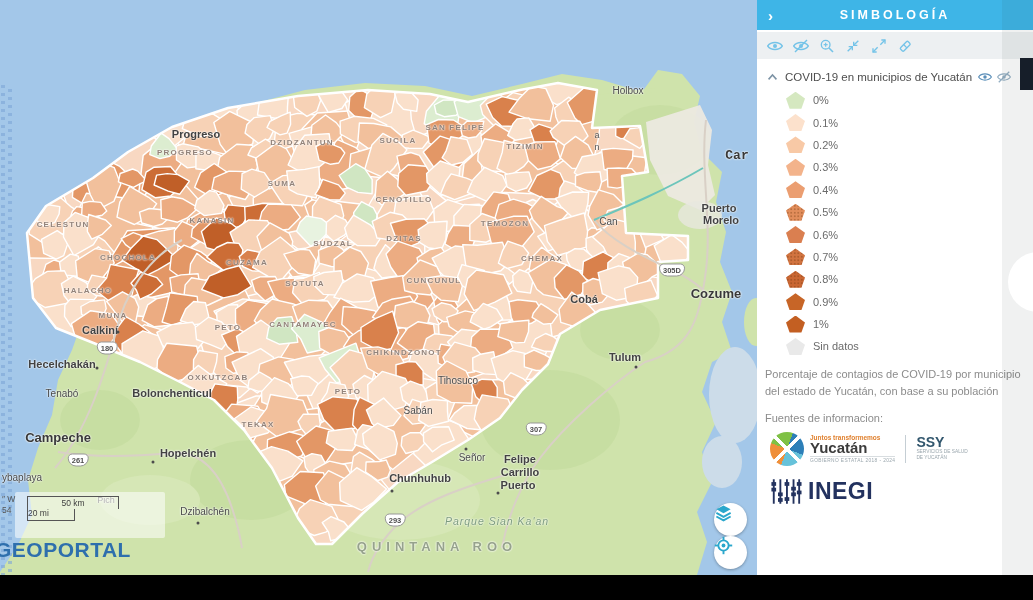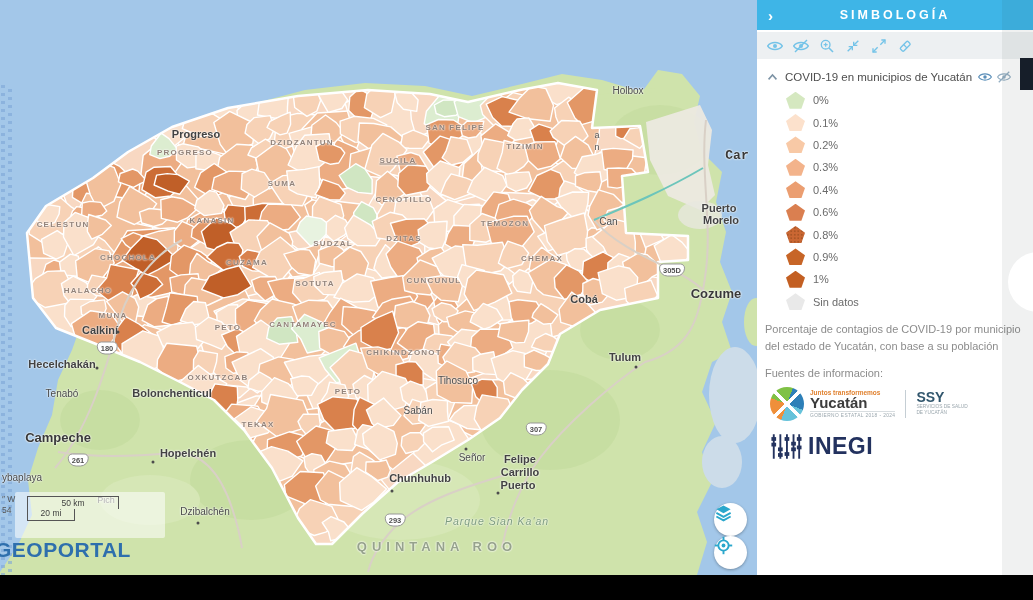--- a/index.html
+++ b/index.html
@@ -23,21 +23,21 @@
           padding:1px 3px;font-size:7.5px;font-weight:700;color:#4f4f4f;}
   .dot{width:3px;height:3px;border-radius:50%;background:#4c4c4c;}
   .hatch{position:absolute;left:0;top:85px;width:15px;height:490px;opacity:.6;z-index:2;
      background-image:repeating-linear-gradient(180deg,#7ea6d8 0 3px,transparent 3px 8px),
                       repeating-linear-gradient(180deg,#7ea6d8 0 3px,transparent 3px 8px);
      background-size:4px 100%,4px 100%;background-position:1px 0,8px 4px;background-repeat:no-repeat;}
   .scalebox{position:absolute;left:15px;top:492px;width:150px;height:46px;z-index:4;
      background:rgba(255,255,255,.55);border-radius:2px;padding:4px 0 0 12px;box-sizing:border-box;}
   .skm{width:92px;border:1.5px solid #555;border-bottom:none;height:13px;text-align:center;
        font-size:8.5px;color:#3f3f3f;padding-top:1px;box-sizing:border-box;}
-  .smi{width:48px;border:1.5px solid #555;border-top:none;height:12px;text-align:center;
+  .smi{width:48px;border:1.5px solid #555;border-top:none;height:12px;text-align:left;
        font-size:8.5px;color:#3f3f3f;line-height:9px;box-sizing:border-box;}
   .coords{position:absolute;left:2px;top:494px;z-index:4;font-size:8.5px;color:#555;line-height:11px;}
   .brand{position:absolute;left:-5px;top:538px;z-index:4;font-size:21px;font-weight:800;
          color:#2e6fad;letter-spacing:.5px;}
   .mapbtn{position:absolute;left:714px;width:33px;height:33px;border-radius:50%;background:#fff;
           box-shadow:0 1px 3px rgba(0,0,0,.3);z-index:5;display:flex;align-items:center;justify-content:center;}
   
   .panel{position:absolute;left:757px;top:0;width:276px;height:575px;background:#fff;}
   .phead{height:30px;background:#3eb5e7;color:#fff;display:flex;align-items:center;position:relative;}
   .phead .chev{position:absolute;left:11px;font-size:15px;font-weight:700;}
@@ -472,33 +472,33 @@
         <path d="M706,120 C700,170 712,220 706,270 C700,320 690,350 645,362"></path>
       </g>
       <path fill="none" stroke="#6cc5bb" stroke-width="2" d="M703,168 C662,192 625,207 594,220"></path>
     </svg>
 
     <div class="hatch"></div>
     <div id="labels">
         <span class="mlabel muni" style="left: 455px; top: 127px;">SAN FELIPE</span>
         <span class="mlabel muni" style="left: 185px; top: 152px;">PROGRESO</span>
         <span class="mlabel muni" style="left: 302px; top: 142px;">DZIDZANTUN</span>
-        <span class="mlabel muni" style="left: 398px; top: 160px; text-decoration: underline;">SUCILA</span>
+        <span class="mlabel muni" style="left: 398px; top: 140px;">SUCILA</span>
         <span class="mlabel muni" style="left: 525px; top: 146px;">TIZIMIN</span>
         <span class="mlabel muni" style="left: 282px; top: 183px;">SUMA</span>
         <span class="mlabel muni" style="left: 404px; top: 199px;">CENOTILLO</span>
         <span class="mlabel muni" style="left: 63px; top: 224px;">CELESTUN</span>
         <span class="mlabel muni" style="left: 212px; top: 220px;">KANASIN</span>
         <span class="mlabel muni" style="left: 505px; top: 223px;">TEMOZON</span>
         <span class="mlabel muni" style="left: 404px; top: 238px;">DZITAS</span>
         <span class="mlabel muni" style="left: 333px; top: 243px;">SUDZAL</span>
         <span class="mlabel muni" style="left: 128px; top: 257px;">CHOCHOLA</span>
         <span class="mlabel muni" style="left: 247px; top: 262px;">CUZAMA</span>
         <span class="mlabel muni" style="left: 542px; top: 258px;">CHEMAX</span>
-        <span class="mlabel muni" style="left: 315px; top: 283px;">SOTUTA</span>
+        <span class="mlabel muni" style="left: 298px; top: 283px; padding-left: 14px;">SOTUTA</span>
         <span class="mlabel muni" style="left: 88px; top: 290px;">HALACHO</span>
         <span class="mlabel muni" style="left: 434px; top: 280px;">CUNCUNUL</span>
         <span class="mlabel muni" style="left: 113px; top: 315px;">MUNA</span>
         <span class="mlabel muni" style="left: 228px; top: 327px;">PETO</span>
         <span class="mlabel muni" style="left: 303px; top: 324px;">CANTAMAYEC</span>
         <span class="mlabel muni" style="left: 404px; top: 352px;">CHIKINDZONOT</span>
         <span class="mlabel muni" style="left: 218px; top: 377px;">OXKUTZCAB</span>
         <span class="mlabel muni" style="left: 348px; top: 391px;">PETO</span>
         <span class="mlabel muni" style="left: 258px; top: 424px;">TEKAX</span>
         <span class="mlabel city" style="left: 196px; top: 134px;">Progreso</span>
@@ -649,22 +649,30 @@
         </div>
         <div class="lrow">
           <span class="sw" style="background-color: rgb(243, 179, 139);"></span>
           <span class="llabel">0.3%</span>
         </div>
         <div class="lrow">
           <span class="sw" style="background-color: rgb(235, 158, 113);"></span>
           <span class="llabel">0.4%</span>
         </div>
         <div class="lrow">
+          <span class="sw t" style="background-color: rgb(226, 141, 91);"></span>
+          <span class="llabel">0.5%</span>
+        </div>
+        <div class="lrow">
           <span class="sw" style="background-color: rgb(218, 127, 80);"></span>
           <span class="llabel">0.6%</span>
+        </div>
+        <div class="lrow">
+          <span class="sw t" style="background-color: rgb(210, 116, 64);"></span>
+          <span class="llabel">0.7%</span>
         </div>
         <div class="lrow">
           <span class="sw t" style="background-color: rgb(202, 103, 51);"></span>
           <span class="llabel">0.8%</span>
         </div>
         <div class="lrow">
           <span class="sw" style="background-color: rgb(199, 101, 39);"></span>
           <span class="llabel">0.9%</span>
         </div>
         <div class="lrow">

